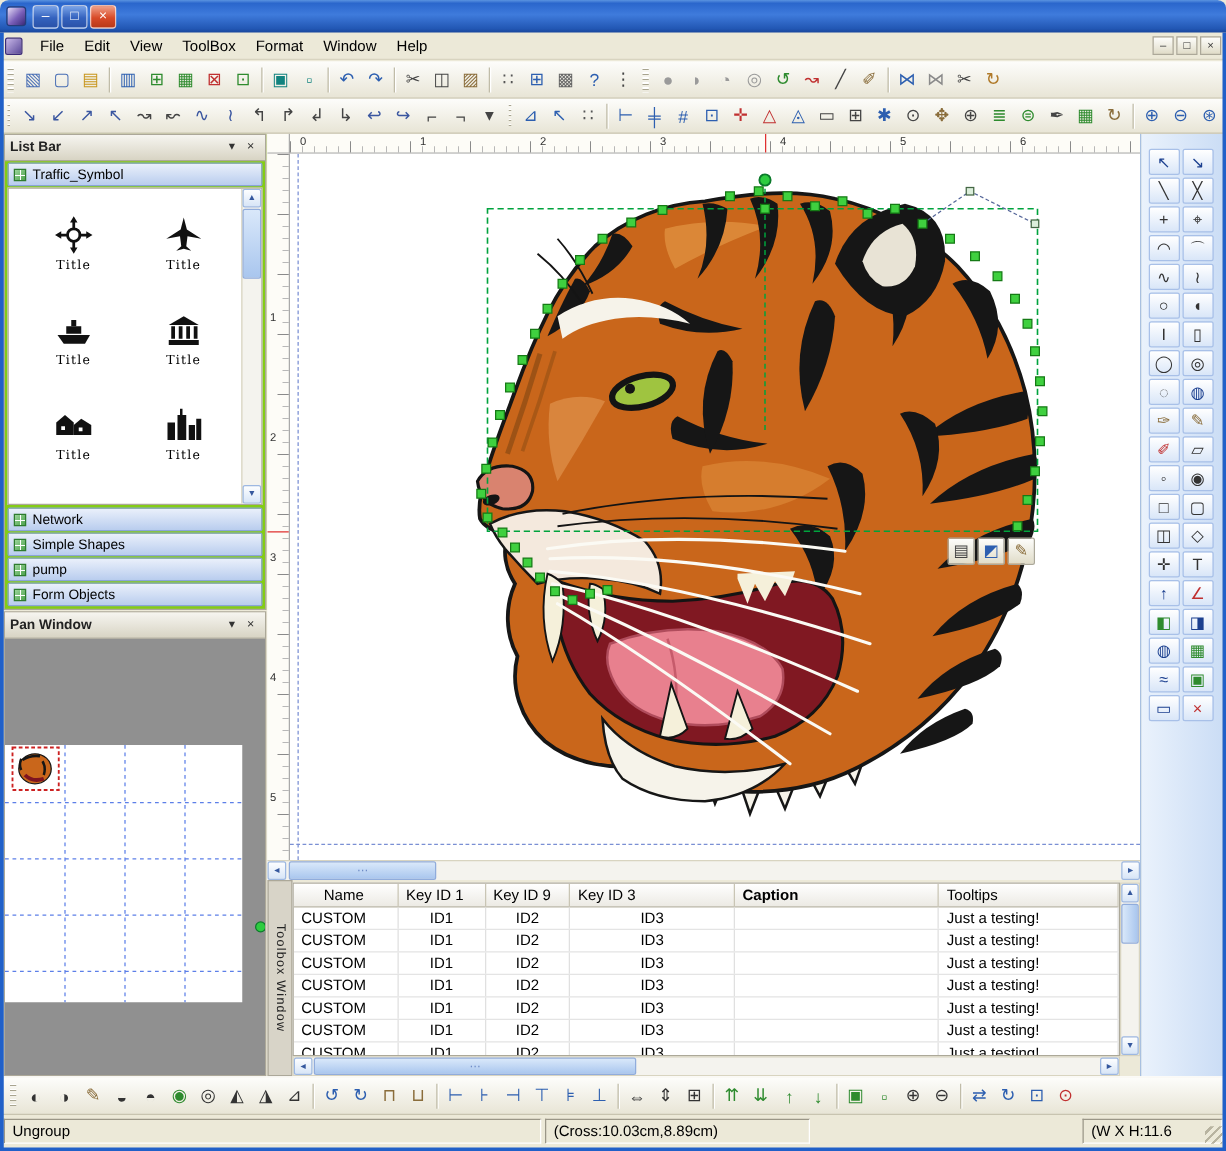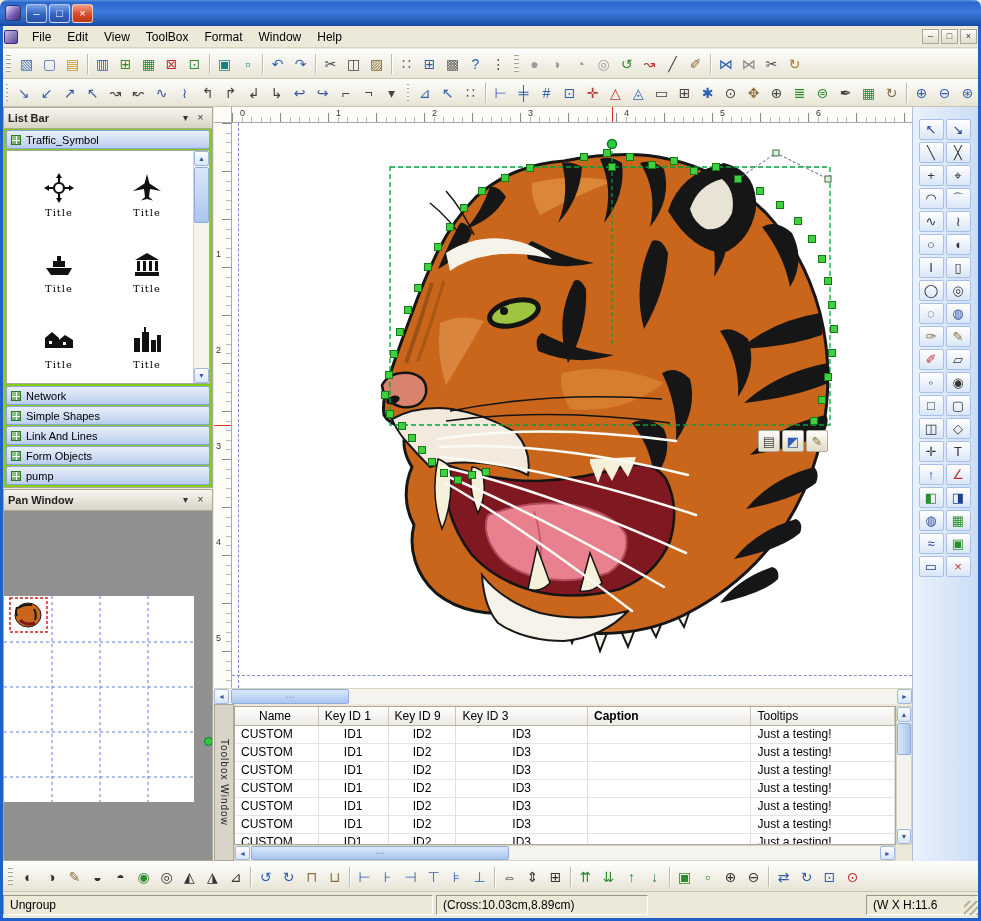--- a/index.html
+++ b/index.html
@@ -314,29 +314,25 @@
       <div class="lb-group">
         <span class="lb-gico"></span>
         <span>Network</span>
       </div>
       <div class="lb-group">
         <span class="lb-gico"></span>
         <span>Simple Shapes</span>
       </div>
       <div class="lb-group">
         <span class="lb-gico"></span>
-        <span>Link And Lines</span>
+        <span>pump</span>
       </div>
       <div class="lb-group">
         <span class="lb-gico"></span>
         <span>Form Objects</span>
-      </div>
-      <div class="lb-group">
-        <span class="lb-gico"></span>
-        <span>pump</span>
       </div>
     </div>
 </div>
 
 <div class="abs panwin">
   <div class="panel-header">
     <span class="ph-title">Pan Window</span>
     <span class="ph-btn">▾</span>
     <span class="ph-btn">×</span>
   </div>

